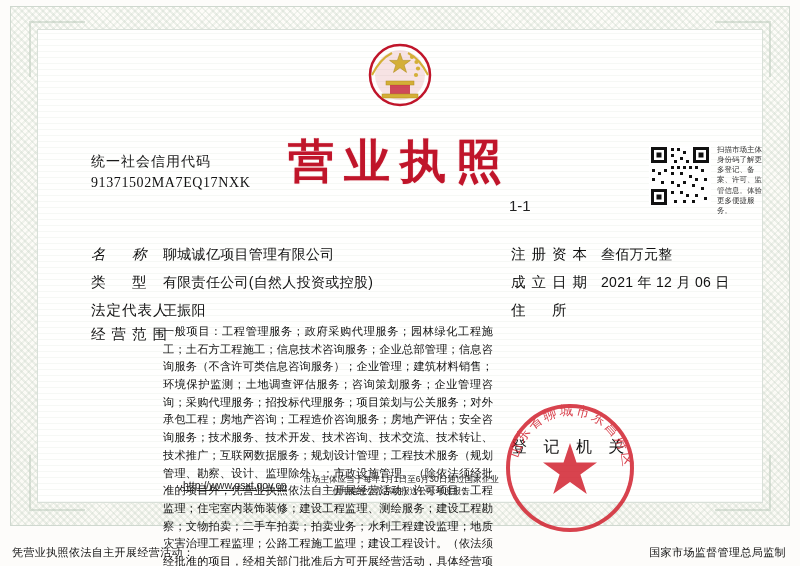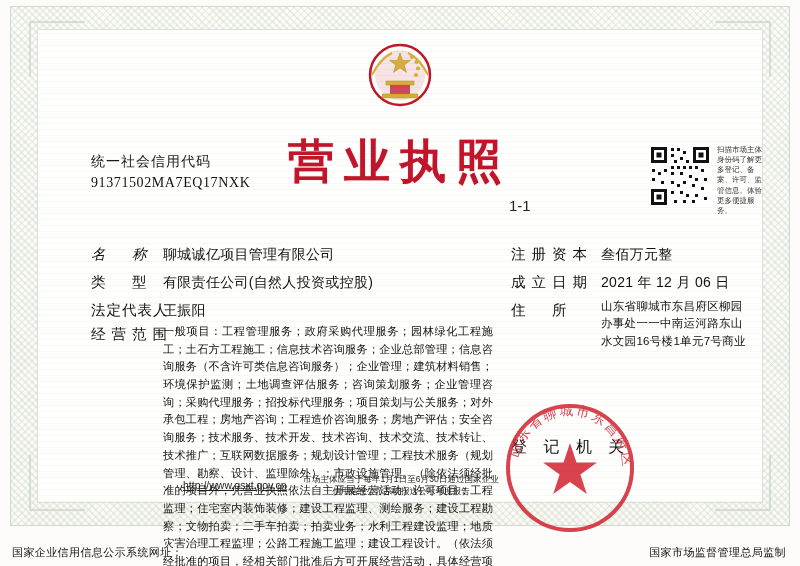--- a/index.html
+++ b/index.html
@@ -229,21 +229,20 @@
     <div class="field-label" style="left:80px;top:294px;letter-spacing:1px;">法定代表人</div>
     <div class="field-value" style="left:152px;top:295px;">王振阳</div>
 
     <div class="field-label" style="left:500px;top:238px;">注册资本</div>
     <div class="field-value" style="left:590px;top:239px;">叁佰万元整</div>
 
     <div class="field-label" style="left:500px;top:266px;">成立日期</div>
     <div class="field-value" style="left:590px;top:267px;">2021 年 12 月 06 日</div>
 
     <div class="field-label" style="left:500px;top:294px;">住　所</div>
-    <div class="field-value" style="left:590px;top:291px;width:145px;line-height:1.5;font-size:11.5px;">山东省聊城市东昌府区柳园办事处一一中南运河路东山水文园16号楼1单元7号商业</div>
 
     <div class="scope-label">经营范围</div>
     <div class="scope-text">一般项目：工程管理服务；政府采购代理服务；园林绿化工程施工；土石方工程施工；信息技术咨询服务；企业总部管理；信息咨询服务（不含许可类信息咨询服务）；企业管理；建筑材料销售；环境保护监测；土地调查评估服务；咨询策划服务；企业管理咨询；采购代理服务；招投标代理服务；项目策划与公关服务；对外承包工程；房地产咨询；工程造价咨询服务；房地产评估；安全咨询服务；技术服务、技术开发、技术咨询、技术交流、技术转让、技术推广；互联网数据服务；规划设计管理；工程技术服务（规划管理、勘察、设计、监理除外）；市政设施管理。（除依法须经批准的项目外，凭营业执照依法自主开展经营活动）许可项目：工程监理；住宅室内装饰装修；建设工程监理、测绘服务；建设工程勘察；文物拍卖；二手车拍卖；拍卖业务；水利工程建设监理；地质灾害治理工程监理；公路工程施工监理；建设工程设计。（依法须经批准的项目，经相关部门批准后方可开展经营活动，具体经营项目以相关部门批准文件或许可证件为准）</div>
 
     <div class="reg-org-label">登 记 机 关</div>
 
     <div class="seal">
       <svg width="150" height="150" viewBox="0 0 150 150">
         <circle cx="75" cy="75" r="62" fill="none" stroke="#d01a28" stroke-width="4"></circle>
         <polygon points="75,50 81.5,69.5 102,69.5 85.4,81.5 91.8,101 75,89 58.2,101 64.6,81.5 48,69.5 68.5,69.5" fill="#d01a28"></polygon>
@@ -251,15 +250,15 @@
         <text font-size="13.5" fill="#d01a28" font-family="'DejaVu Sans','Liberation Sans',sans-serif" letter-spacing="2.2">
           <textPath href="#sealArc" startOffset="6%">山东省聊城市东昌府区行政审批服务局</textPath>
         </text>
       </svg>
     </div>
 
     <div class="foot-url">http://www.gsxt.gov.cn</div>
     <div class="foot-note">市场主体应当于每年1月1日至6月30日通过国家企业信用信息公示系统报送公示年度报告</div>
   </div>
 
-  <div class="bottom-left">国家企业信用信息公示系统网址：</div>
+  <div class="bottom-left">凭营业执照依法自主开展经营活动：</div>
   <div class="bottom-right">国家市场监督管理总局监制</div>
 </div>
 
 </body></html>

